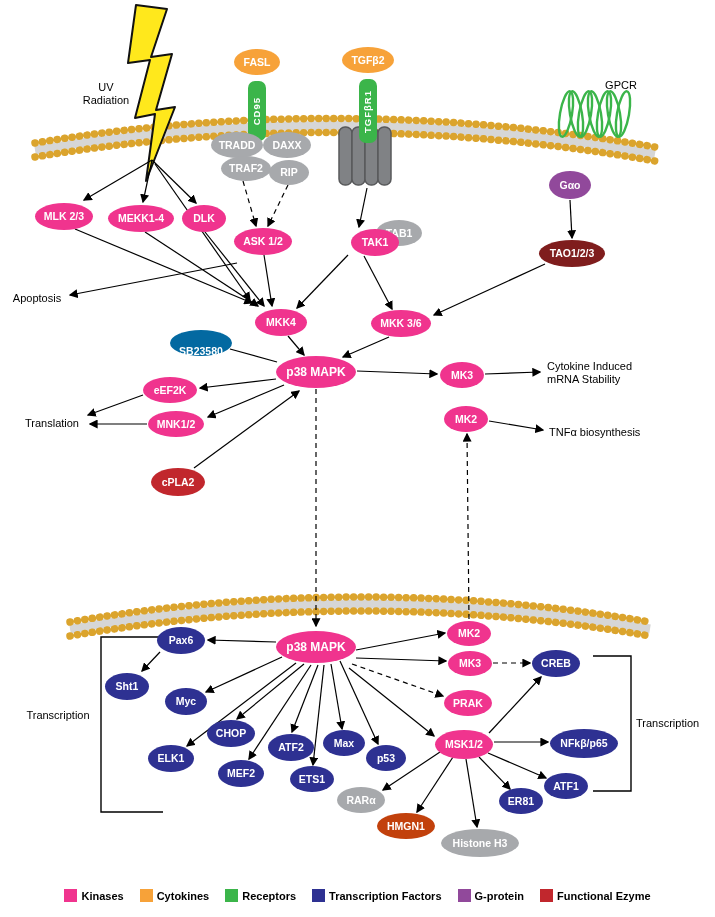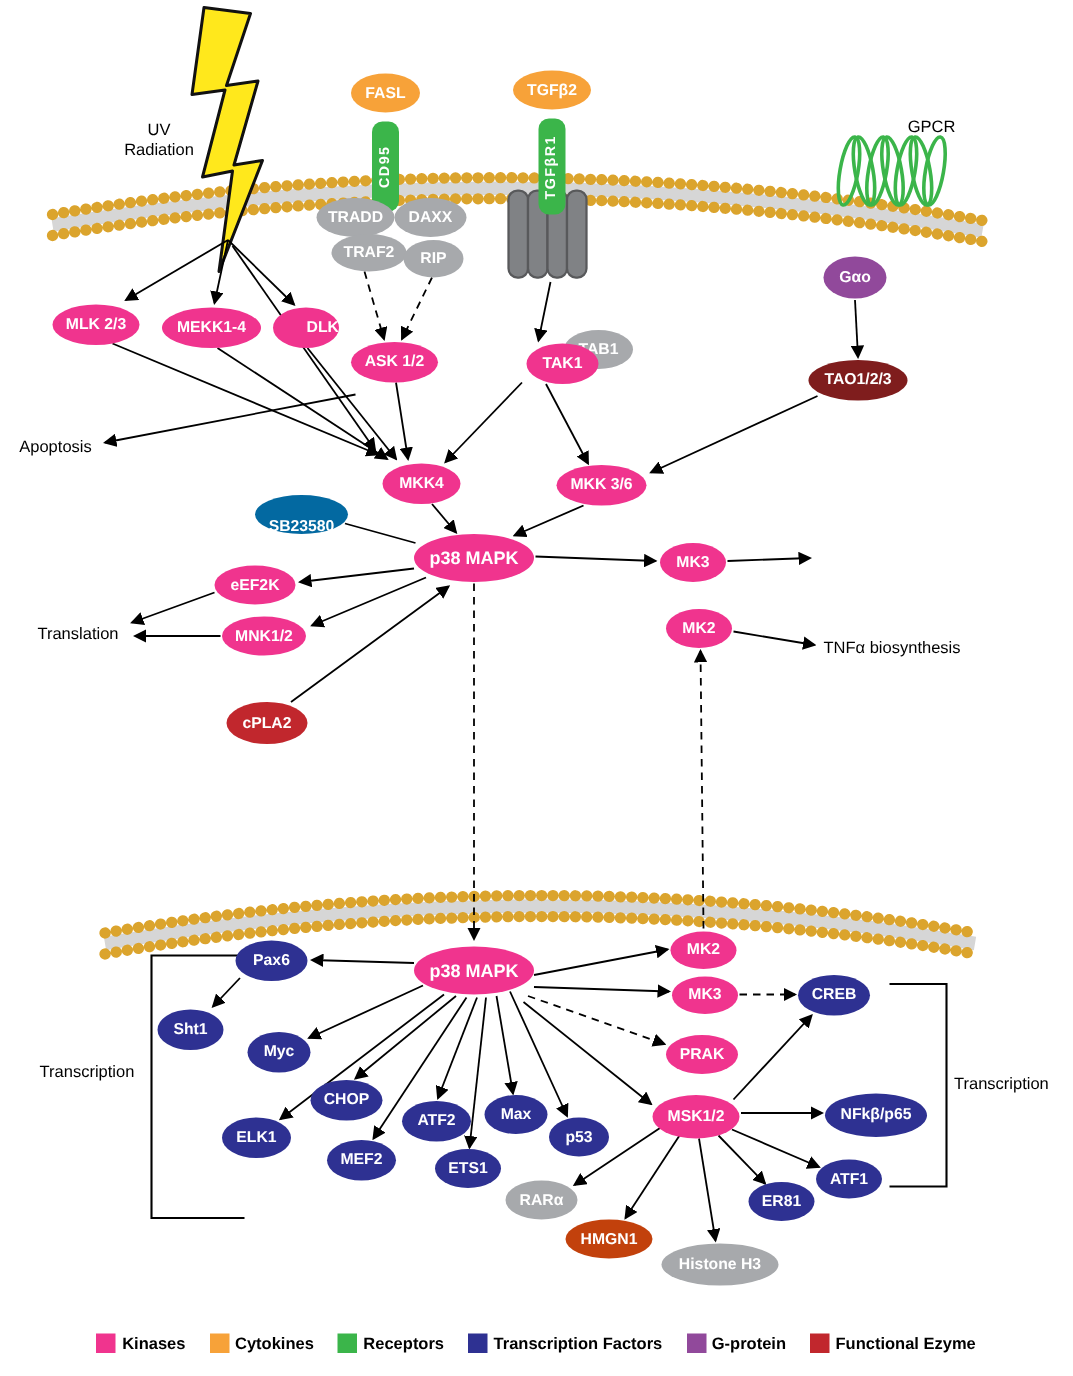--- a/index.html
+++ b/index.html
@@ -161,21 +161,21 @@
       </div>
       <div class="node" style="left: 549px; top: 171px; width: 42px; height: 28px; background: rgb(145, 73, 155);">
         <span>Gαo</span>
       </div>
       <div class="node" style="left: 35px; top: 202.5px; width: 58px; height: 27px; background: rgb(240, 52, 142);">
         <span>MLK 2/3</span>
       </div>
       <div class="node" style="left: 108px; top: 204.5px; width: 66px; height: 27px; background: rgb(240, 52, 142);">
         <span>MEKK1-4</span>
       </div>
-      <div class="node" style="left: 182px; top: 204.5px; width: 44px; height: 27px; background: rgb(240, 52, 142); justify-content: flex-end;">
+      <div class="node" style="left: 182px; top: 204.5px; width: 44px; height: 27px; background: rgb(240, 52, 142);">
         <span>DLK</span>
       </div>
       <div class="node" style="left: 234px; top: 227.5px; width: 58px; height: 27px; background: rgb(240, 52, 142);">
         <span>ASK 1/2</span>
       </div>
       <div class="node" style="left: 376px; top: 220px; width: 46px; height: 26px; background: rgb(167, 169, 172);">
         <span>TAB1</span>
       </div>
       <div class="node" style="left: 351px; top: 228.5px; width: 48px; height: 27px; background: rgb(240, 52, 142);">
         <span>TAK1</span>
@@ -274,20 +274,22 @@
         <span>HMGN1</span>
       </div>
       <div class="node" style="left: 441px; top: 829px; width: 78px; height: 28px; background: rgb(167, 169, 172);">
         <span>Histone H3</span>
       </div>
       <div class="label" style="left: 66px; top: 81px; width: 80px; text-align: center;">UV
 Radiation</div>
       <div class="label" style="left: 591px; top: 79px; width: 60px; text-align: center;">GPCR</div>
       <div class="label" style="left: 2px; top: 292px; width: 70px; text-align: center;">Apoptosis</div>
       <div class="label" style="left: 8px; top: 417px; width: 88px; text-align: center;">Translation</div>
+      <div class="label" style="left: 547px; top: 360px; width: 120px; text-align: left;">Cytokine Induced
+mRNA Stability</div>
       <div class="label" style="left: 549px; top: 426px; width: 140px; text-align: left;">TNFα biosynthesis</div>
       <div class="label" style="left: 12px; top: 709px; width: 92px; text-align: center;">Transcription</div>
       <div class="label" style="left: 636px; top: 717px; width: 80px; text-align: left;">Transcription</div>
     </div>
 
   <div id="legend">
       <div class="legend-item">
         <span class="swatch" style="background: rgb(240, 52, 142);"></span>
         <span>Kinases</span>
       </div>

